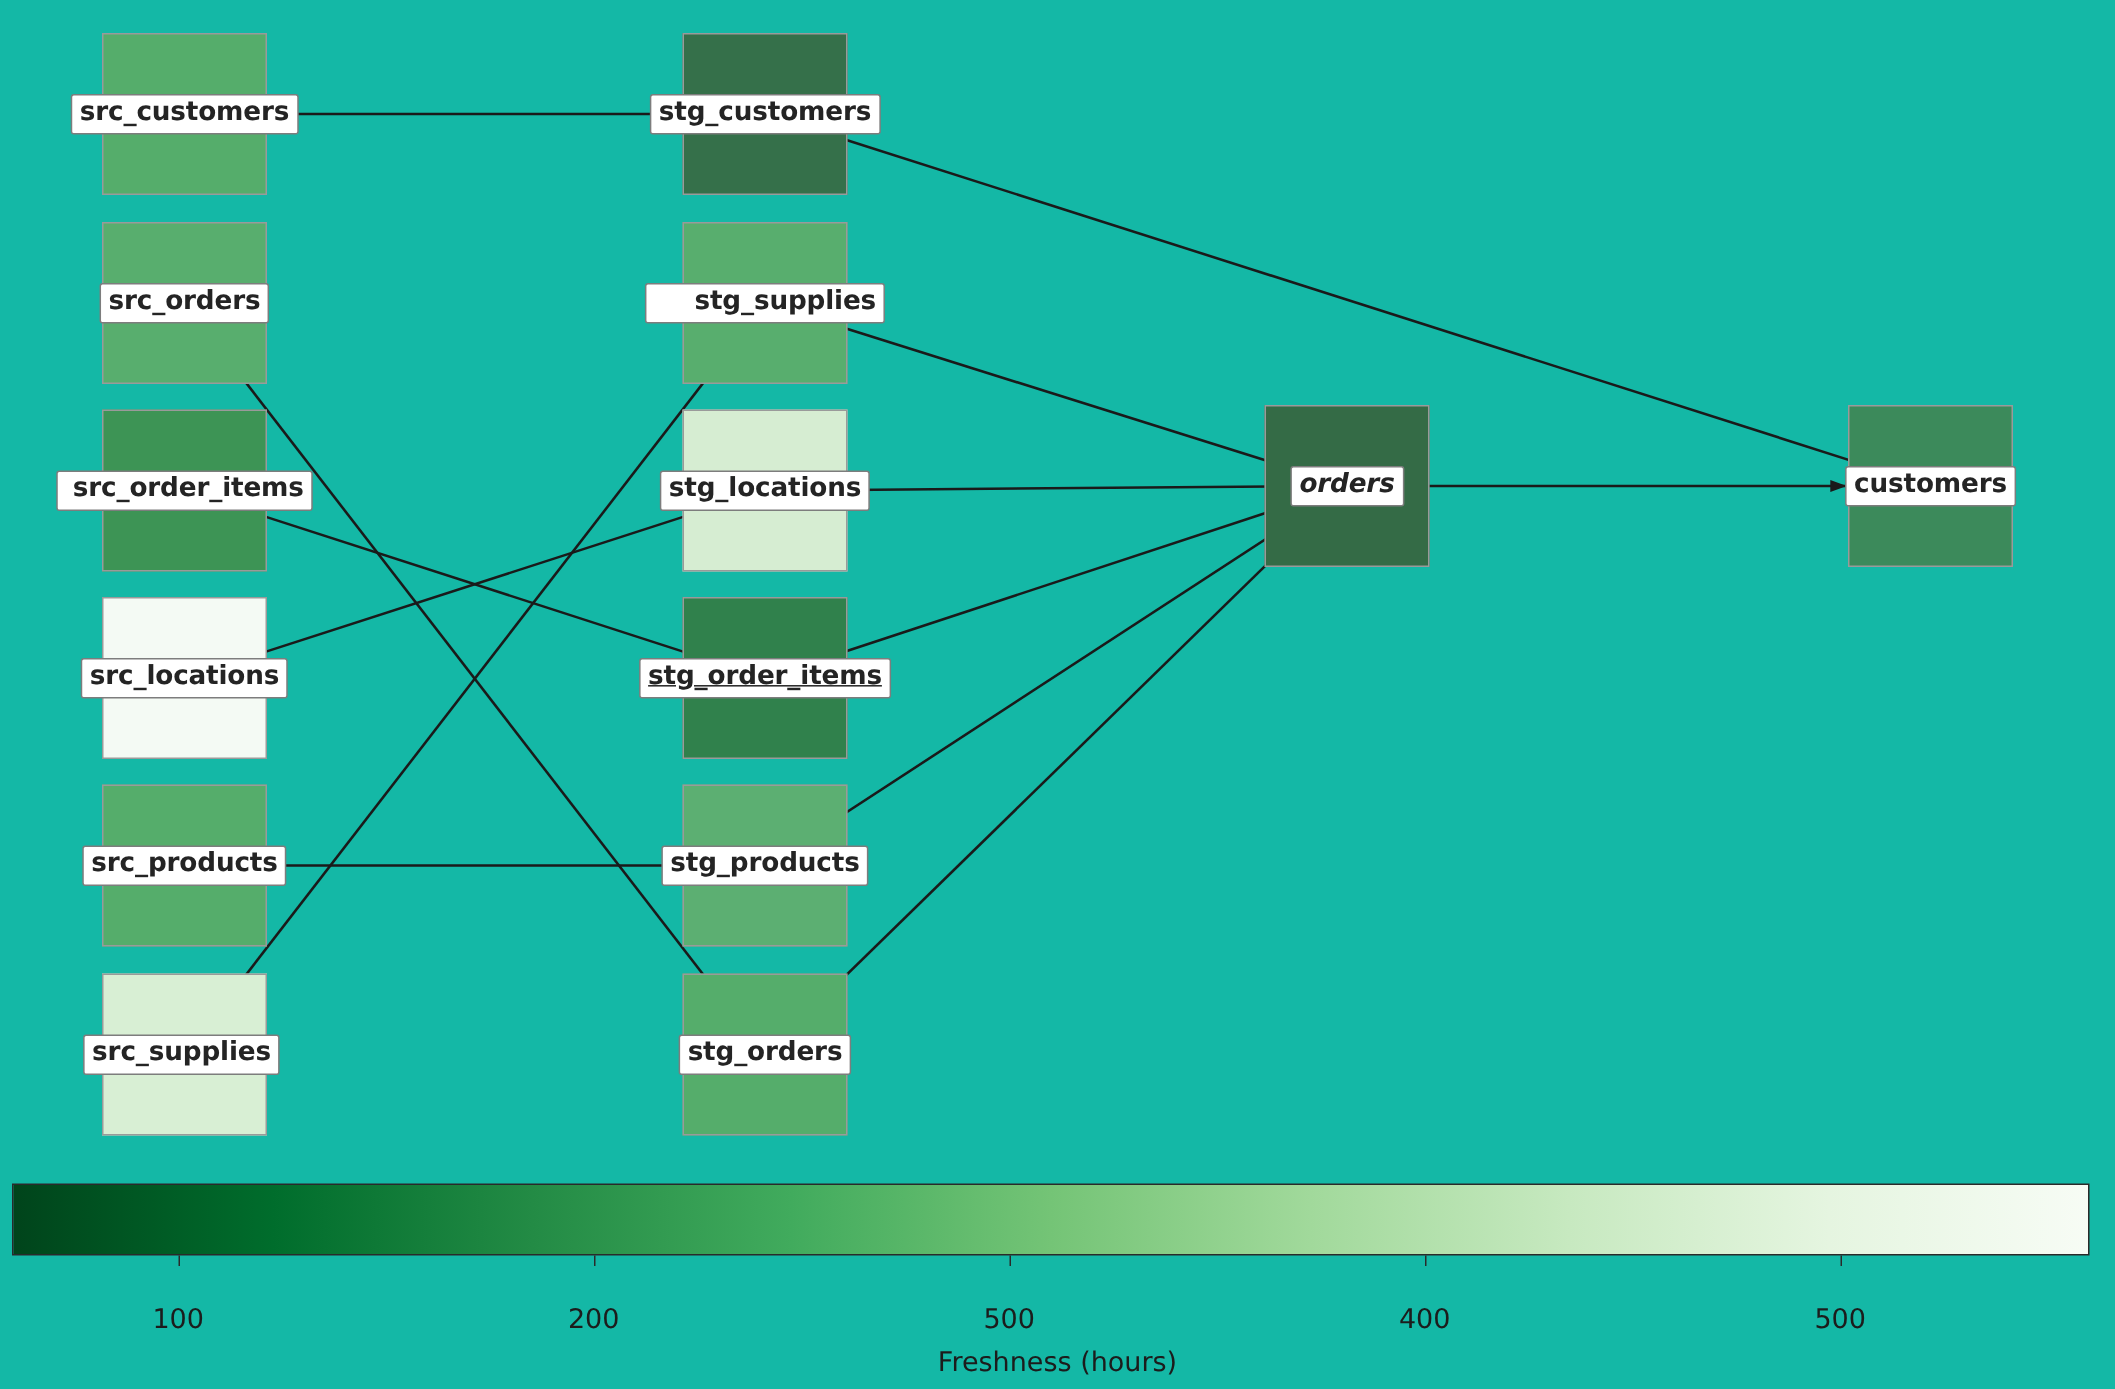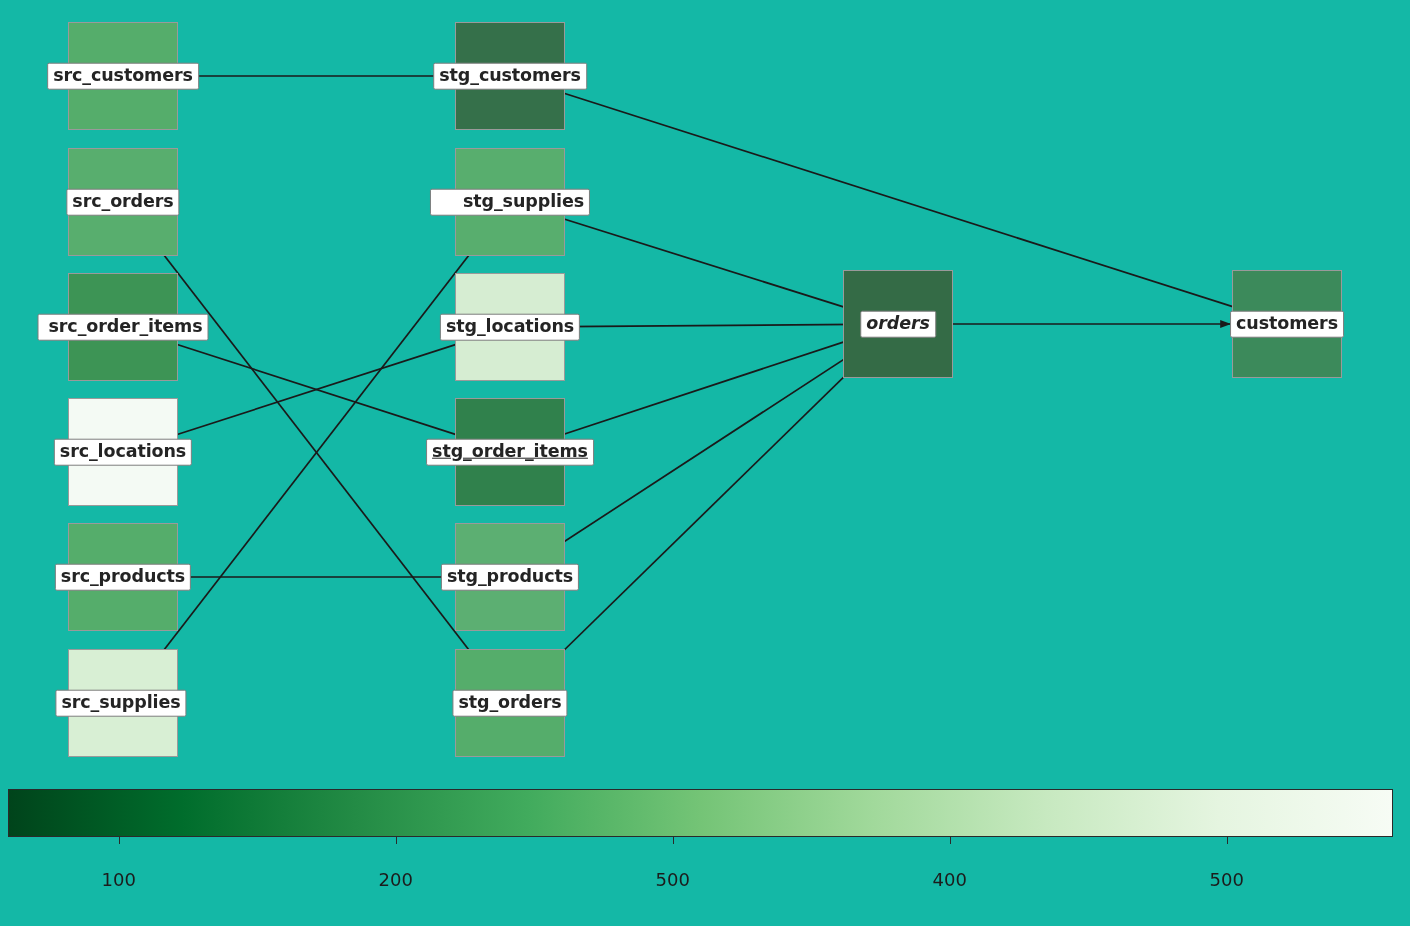--- a/index.html
+++ b/index.html
@@ -83,20 +83,21 @@
       <div class="node" style="left: 843px; top: 270px; width: 110px; height: 108px; background: rgb(52, 107, 70);"></div>
       <div class="node-label" style="left: 898px; top: 324px; font-style: italic;">orders</div>
       <div class="node" style="left: 1232px; top: 270px; width: 110px; height: 108px; background: rgb(60, 138, 91);"></div>
       <div class="node-label" style="left: 1287px; top: 324px;">customers</div>
     </div>
 
   <div id="cbar-wrap">
     <div id="cbar" style="background: linear-gradient(to right, rgb(0, 68, 27), rgb(0, 109, 44), rgb(35, 139, 69), rgb(65, 171, 93), rgb(116, 196, 118), rgb(161, 217, 155), rgb(199, 233, 192), rgb(229, 245, 224), rgb(247, 252, 245));"></div>
   </div>
   <div id="tick-layer"></div>
+  <div id="cbar-title">Freshness (hours)</div>
 
 <div class="tick" style="left: 118.8px;"></div>
     <div class="ticklabel" style="left: 118.8px;">100</div>
     <div class="tick" style="left: 395.8px;"></div>
     <div class="ticklabel" style="left: 395.8px;">200</div>
     <div class="tick" style="left: 672.8px;"></div>
     <div class="ticklabel" style="left: 672.8px;">500</div>
     <div class="tick" style="left: 949.8px;"></div>
     <div class="ticklabel" style="left: 949.8px;">400</div>
     <div class="tick" style="left: 1226.8px;"></div>

